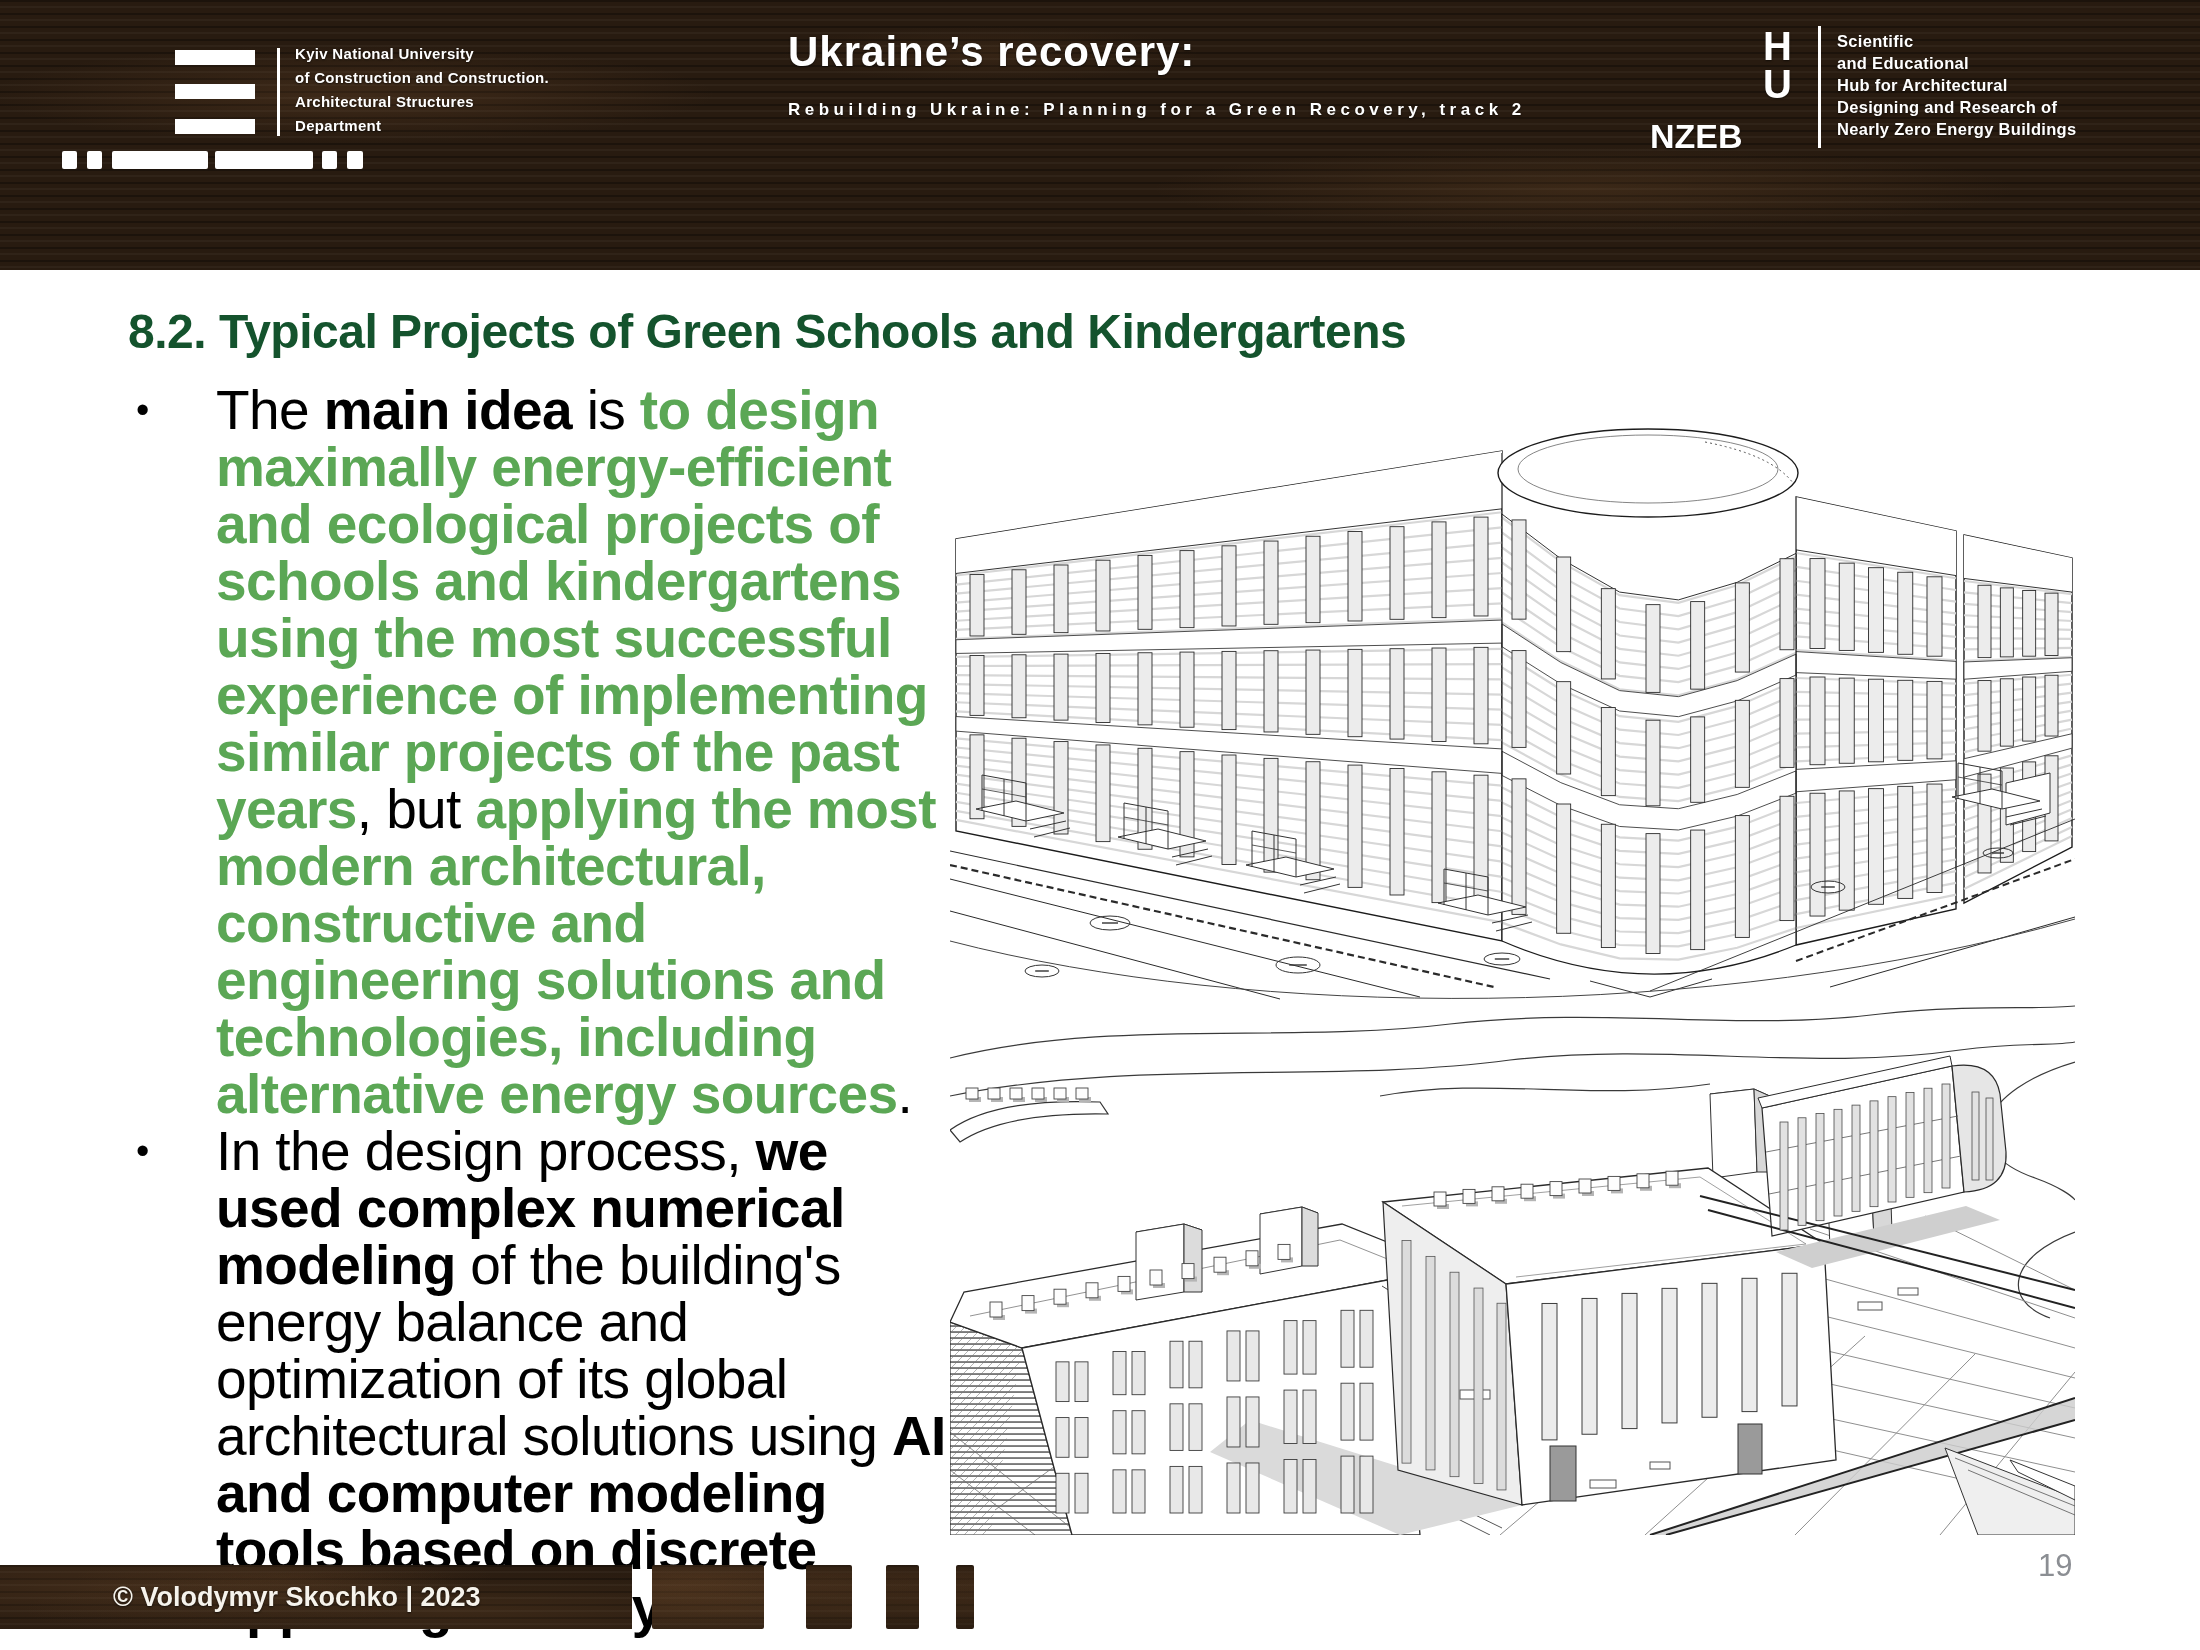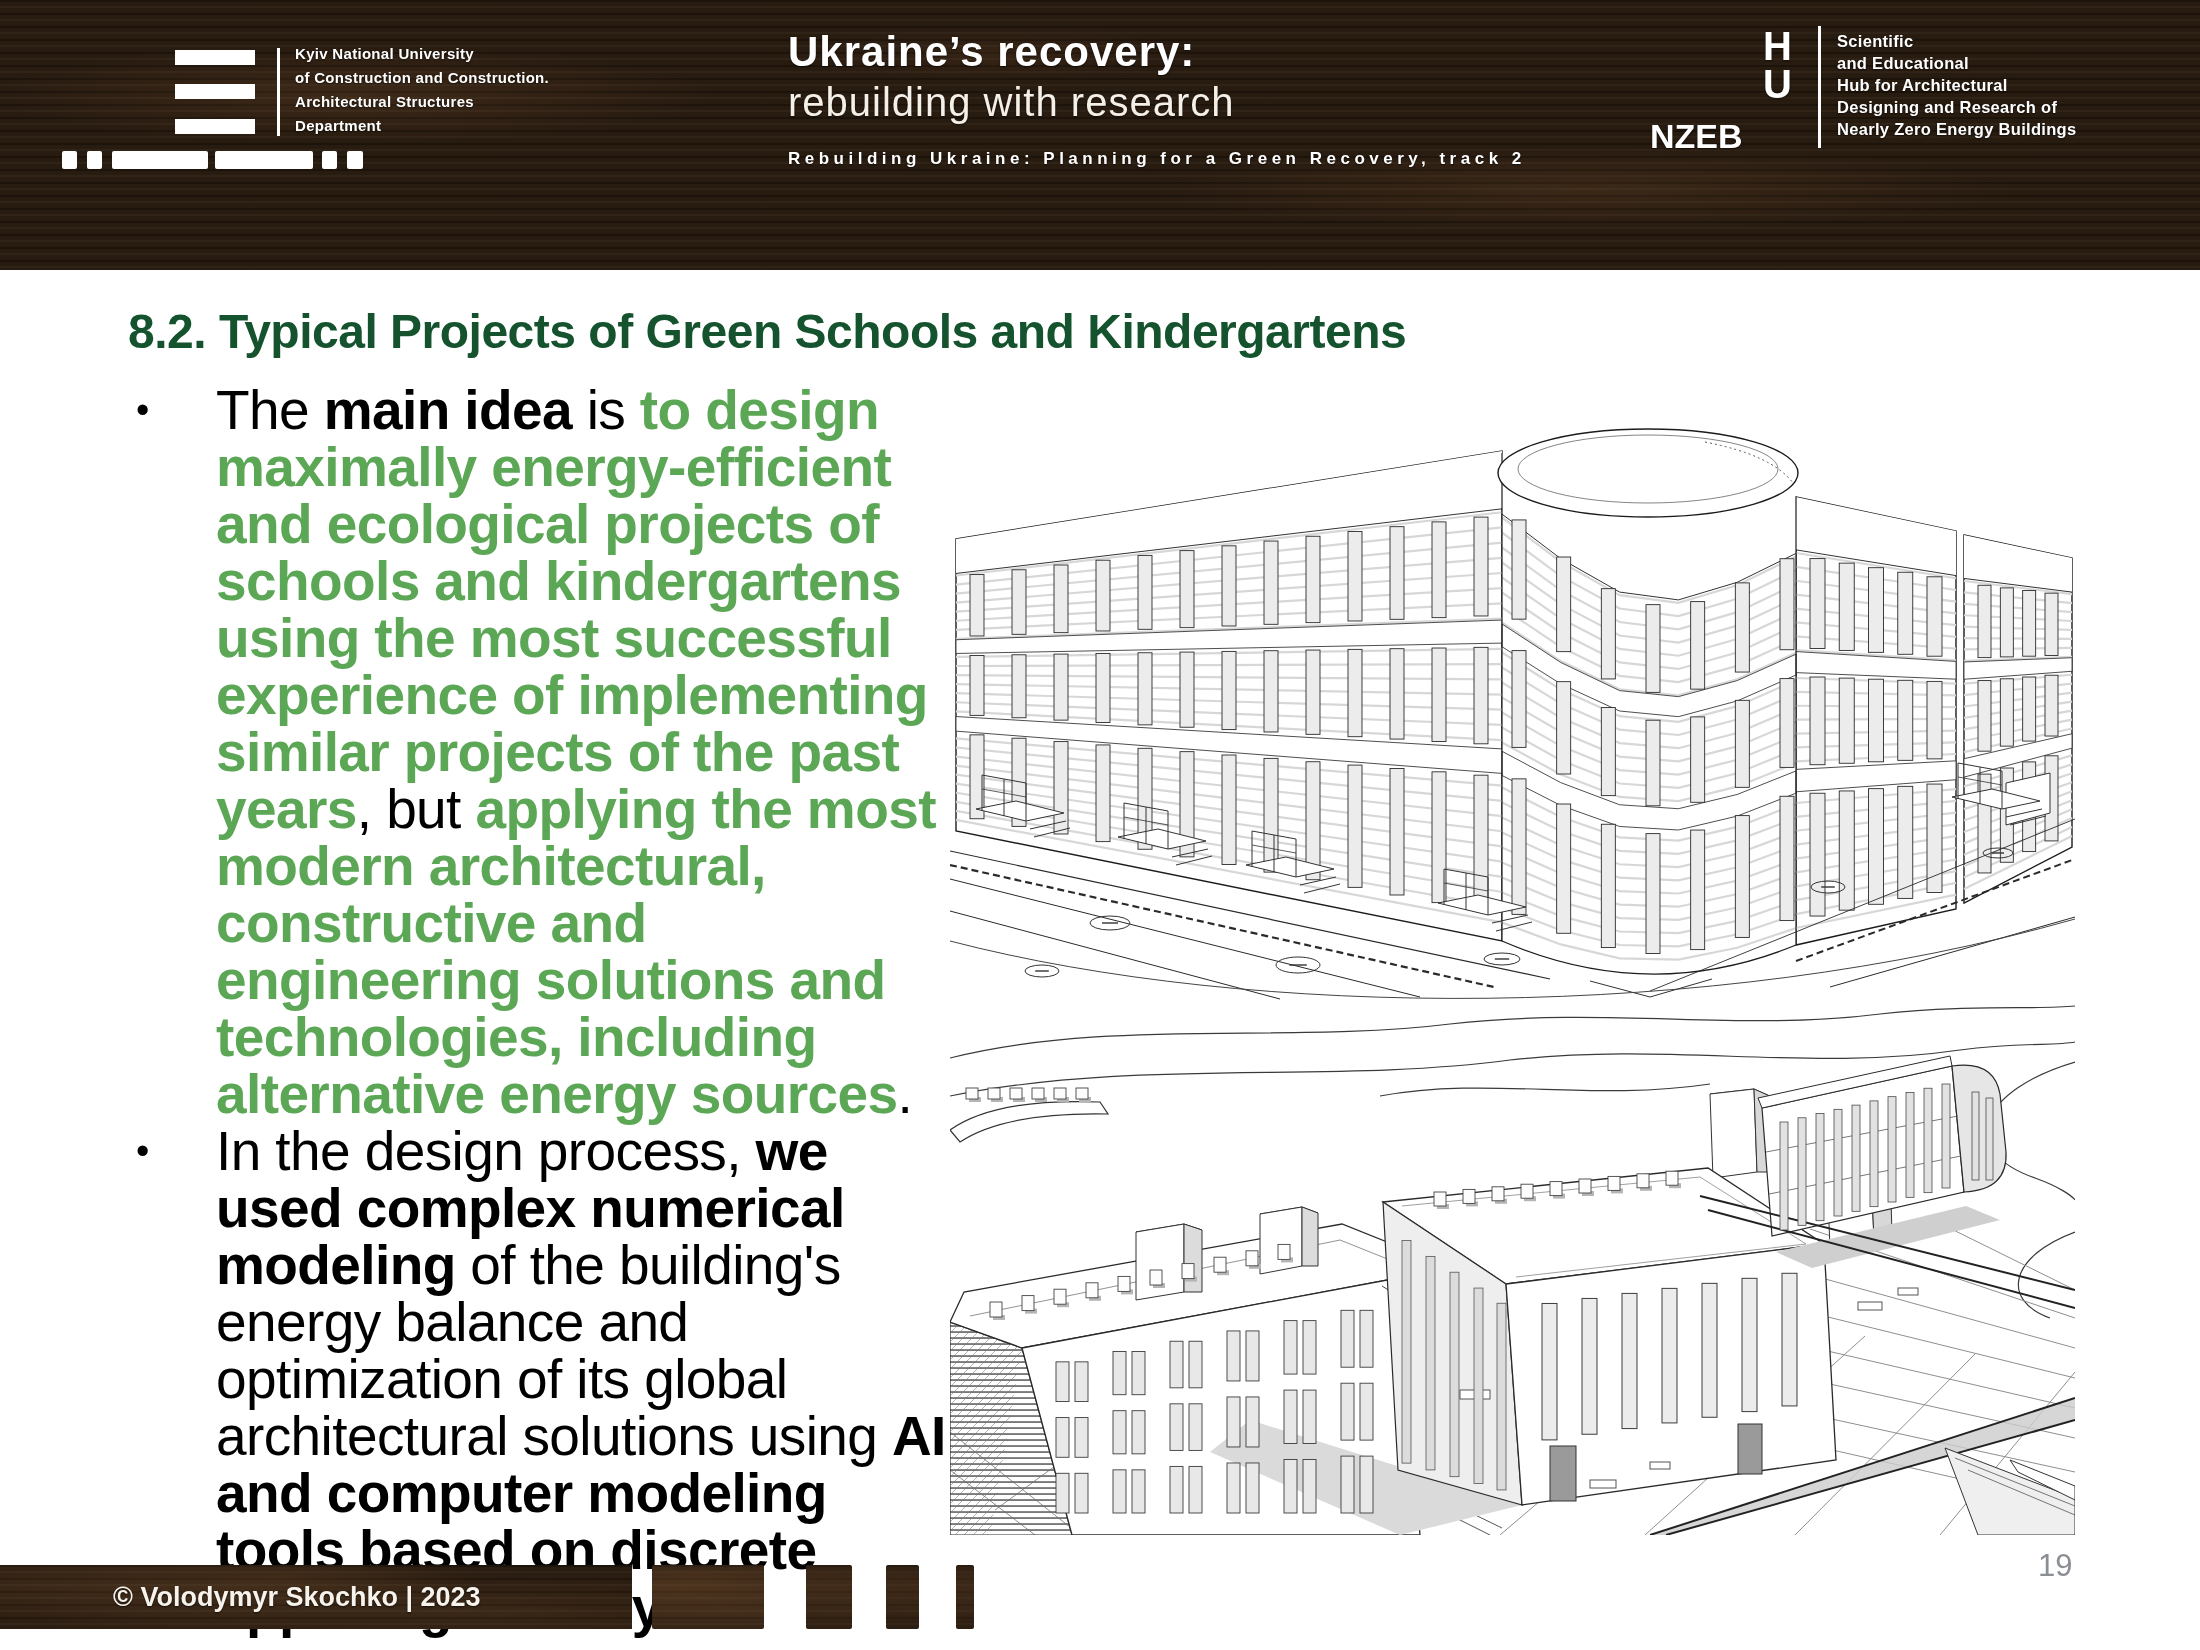--- a/index.html
+++ b/index.html
@@ -83,21 +83,20 @@
           <span class="d2"></span>
           <span class="d3"></span>
         <span class="d4"></span>
           <span class="d5"></span>
           <span class="d6"></span>
       </div>
     </div>
 
     <div class="banner-title">
       <div class="bt1">Ukraine’s recovery:</div>
-      <div class="bt2">rebuilding with research</div>
       <div class="bt3">Rebuilding Ukraine: Planning for a Green Recovery, track 2</div>
     </div>
 
     <div class="nzeb">
       <div class="nzeb-mark">
         <span class="hub-h">H</span>
         <span class="hub-u">U</span>
         <span class="nzeb-word">NZEB</span>
       </div>
       <div class="nzeb-rule"></div>

